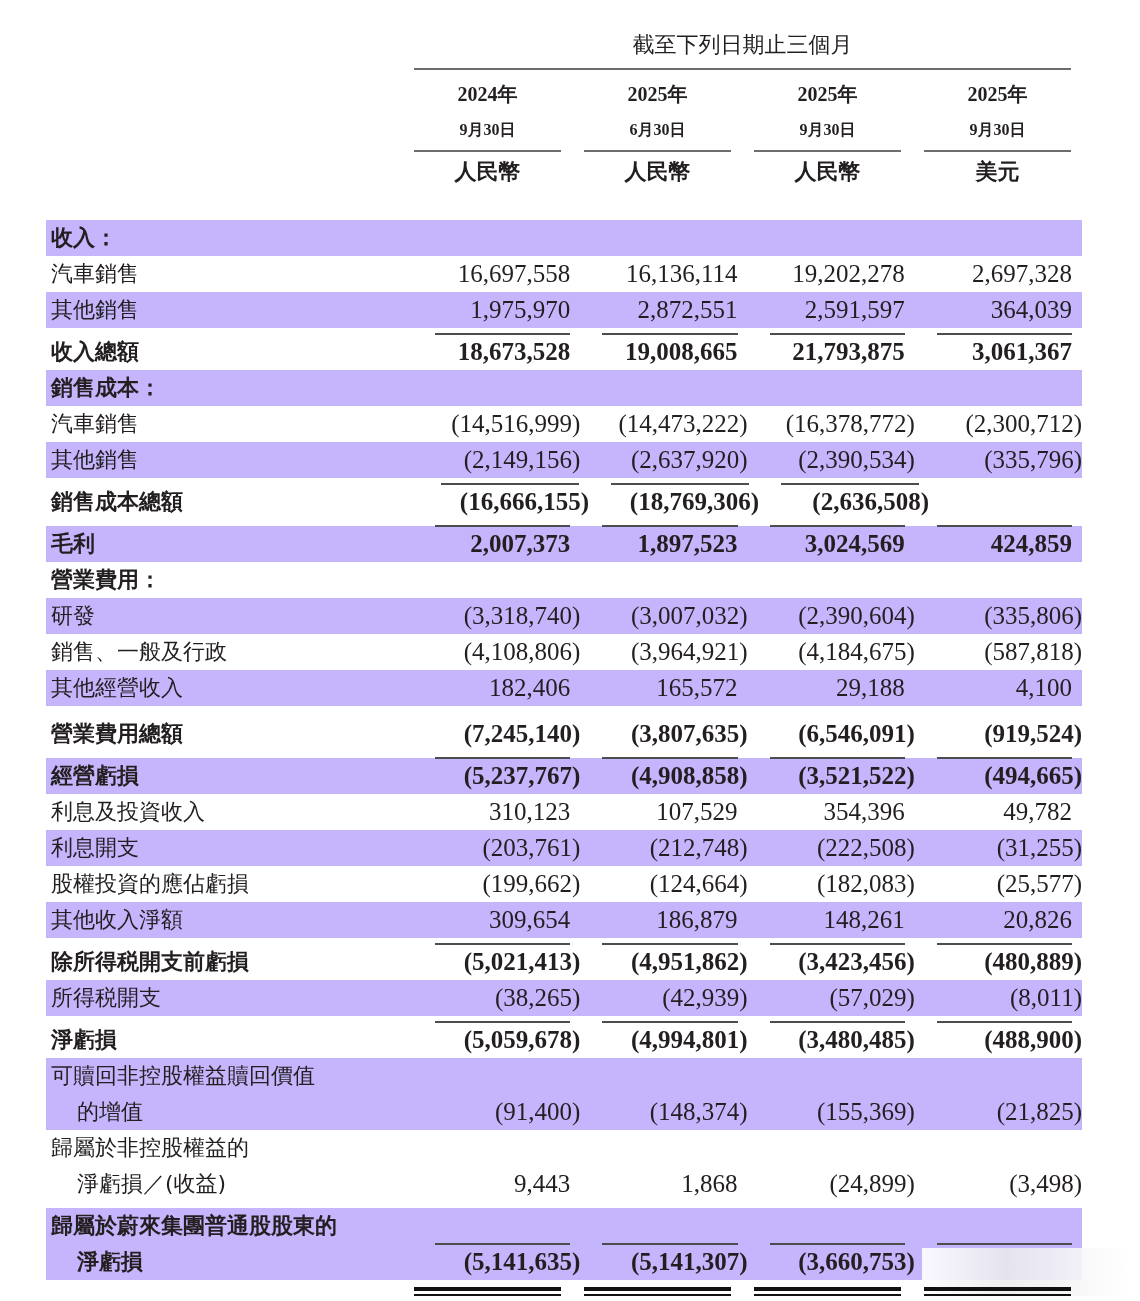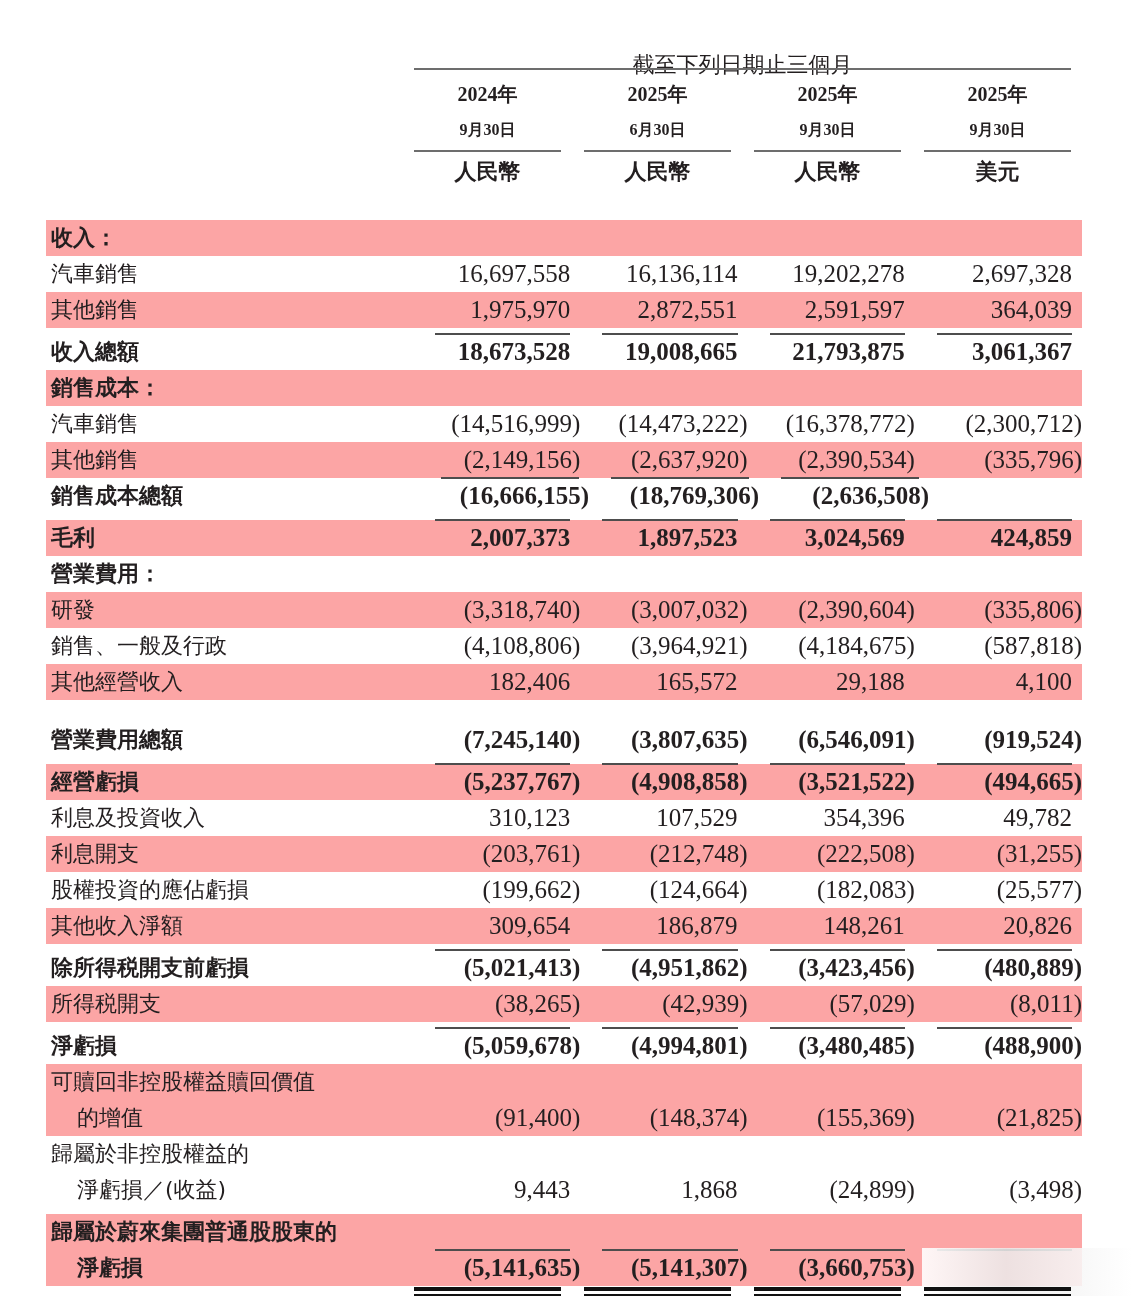--- a/index.html
+++ b/index.html
@@ -1,31 +1,31 @@
 <!DOCTYPE html>
 <html><head>
 <meta charset="utf-8">
 <style>
   html, body { margin:0; padding:0; background:#ffffff; }
   body { width:1140px; height:1301px; position:relative; overflow:hidden;
          font-family:"Liberation Serif","DejaVu Serif",serif; color:#231f20; }
-  .hdr-title { position:absolute; left:414px; top:50px; width:657px; text-align:center;
+  .hdr-title { position:absolute; left:414px; top:30px; width:657px; text-align:center;
                font-family:"DejaVu Sans","Liberation Sans",sans-serif; font-size:22px; }
   .hdr-rule { position:absolute; left:414px; top:68px; width:657px; height:2px; background:#6d6d6d; }
   .col-h { position:absolute; top:76px; width:147px; text-align:center; font-weight:bold;
            font-family:"Liberation Serif",serif; }
   .col-h .yr { font-size:20px; line-height:36px; }
   .col-h .dt { font-size:16px; line-height:36px; }
   .col-h .rule { height:2px; background:#6d6d6d; margin-top:2px; }
   .col-h .cur { font-family:Liberation Mono, monospace; font-weight:bold;
                 font-size:22px; line-height:44px; }
 
   .table { position:absolute; left:46px; top:220px; width:1036px; }
   .row { position:relative; width:1036px; display:flex; align-items:flex-end; }
-  .row.shaded { background:#fca5a5; }
+  .row.shaded { background:#c4b5fd; }
   .label { width:368px; padding-left:5px; font-family:"DejaVu Sans","Liberation Sans",sans-serif;
            font-size:22px; line-height:36px; white-space:nowrap; }
   .label.bold { font-weight:bold; }
   .label .sub { display:block; padding-left:26px; }
   .cell { position:relative; width:170px; text-align:right; font-size:25px; line-height:36px;
           white-space:nowrap; }
   .cell.bold { font-weight:bold; }
   .cell .v { display:inline-block; }
   .cell.pos .v { padding-right:10px; }
   .ul-top::before { content:""; position:absolute; left:22px; right:10px; top:-1px; height:2px; background:#4d4d4d; }
@@ -107,21 +107,21 @@
       <div class="cell"><span class="v">(16,378,772)</span></div>
       <div class="cell"><span class="v">(2,300,712)</span></div>
     </div>
     <div class="row shaded">
       <div class="label"><span>其他銷售</span></div>
       <div class="cell"><span class="v">(2,149,156)</span></div>
       <div class="cell"><span class="v">(2,637,920)</span></div>
       <div class="cell"><span class="v">(2,390,534)</span></div>
       <div class="cell"><span class="v">(335,796)</span></div>
     </div>
-    <div class="row" style="">
+    <div class="row" style="margin-top: 6px;">
       <div class="label bold"><span>銷售成本總額</span></div>
       <div class="cell bold ul-top"><span class="v">(16,666,155)</span></div>
       <div class="cell bold ul-top"><span class="v">(18,769,306)</span></div>
       <div class="cell bold ul-top"><span class="v">(2,636,508)</span></div>
     </div>
     <div class="row shaded" style="margin-top: 6px;">
       <div class="label bold"><span>毛利</span></div>
       <div class="cell bold pos ul-top"><span class="v">2,007,373</span></div>
       <div class="cell bold pos ul-top"><span class="v">1,897,523</span></div>
       <div class="cell bold pos ul-top"><span class="v">3,024,569</span></div>
@@ -148,21 +148,21 @@
       <div class="cell"><span class="v">(4,184,675)</span></div>
       <div class="cell"><span class="v">(587,818)</span></div>
     </div>
     <div class="row shaded">
       <div class="label"><span>其他經營收入</span></div>
       <div class="cell pos"><span class="v">182,406</span></div>
       <div class="cell pos"><span class="v">165,572</span></div>
       <div class="cell pos"><span class="v">29,188</span></div>
       <div class="cell pos"><span class="v">4,100</span></div>
     </div>
-    <div class="row" style="margin-top: 22px;">
+    <div class="row" style="margin-top: 10px;">
       <div class="label bold"><span>營業費用總額</span></div>
       <div class="cell bold"><span class="v">(7,245,140)</span></div>
       <div class="cell bold"><span class="v">(3,807,635)</span></div>
       <div class="cell bold"><span class="v">(6,546,091)</span></div>
       <div class="cell bold"><span class="v">(919,524)</span></div>
     </div>
     <div class="row shaded" style="margin-top: 6px;">
       <div class="label bold"><span>經營虧損</span></div>
       <div class="cell bold ul-top"><span class="v">(5,237,767)</span></div>
       <div class="cell bold ul-top"><span class="v">(4,908,858)</span></div>

